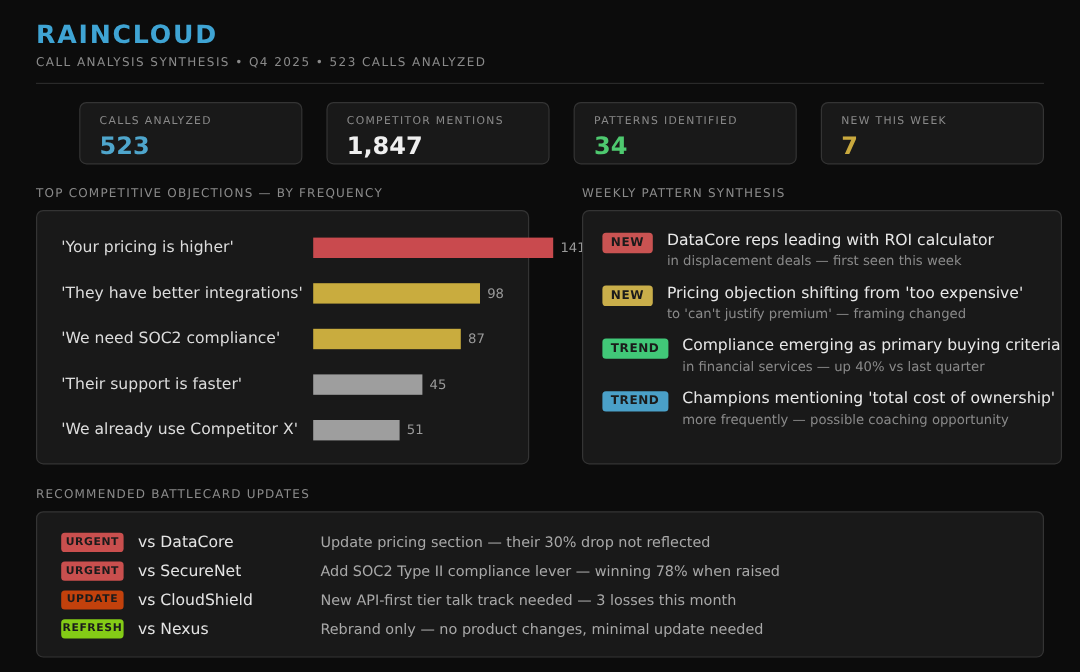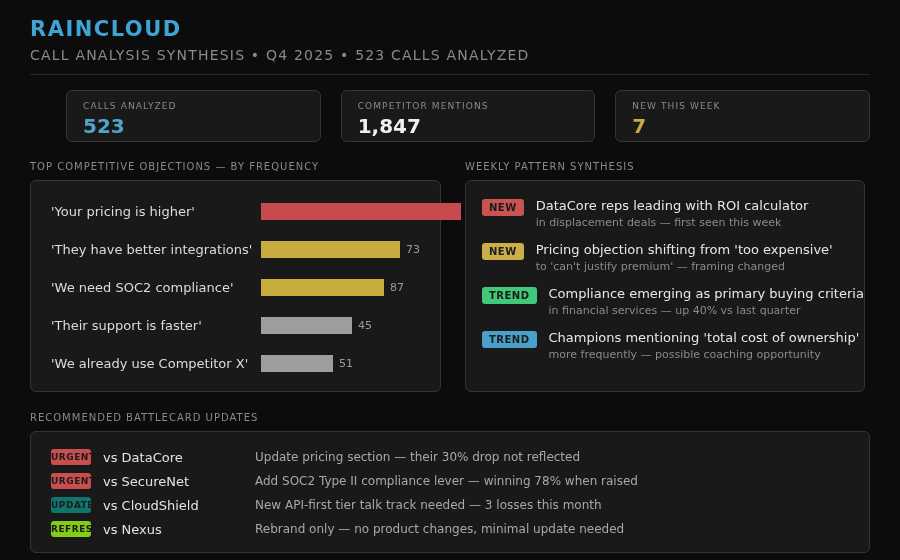--- a/index.html
+++ b/index.html
@@ -13,21 +13,21 @@
 
   
   .app-title {
     color: #3fa4d4;
     font-size: 21px;
     font-weight: bold;
     letter-spacing: 1.5px;
   }
   .app-subtitle {
     margin-top: 6px;
-    font-size: 14px;
+    font-size: 10px;
     color: #8a8a8a;
     letter-spacing: 1.2px;
   }
   .header-divider {
     margin-top: 11px;
     border: none;
     border-top: 1px solid #2a2a2a;
   }
 
   
@@ -42,21 +42,21 @@
   }
   .stat-label {
     font-size: 9px;
     color: #8a8a8a;
     letter-spacing: 1.1px;
     white-space: nowrap;
   }
   .stat-value { margin-top: 3px; font-size: 20px; font-weight: bold; }
 
   
-  .middle { display: flex; gap: 24px; margin-top: 19px; align-items: flex-start; }
+  .middle { display: flex; gap: 44px; margin-top: 19px; align-items: flex-start; }
   .col-left  { width: 411px; flex: none; }
   .col-right { width: 400px; flex: none; position: relative; z-index: 2; }
 
   .section-title {
     font-size: 10px;
     color: #8a8a8a;
     letter-spacing: 1px;
     margin-bottom: 8px;
     white-space: nowrap;
   }
@@ -100,21 +100,21 @@
     margin-top: 1px;
   }
   .pattern-title { font-size: 13px; color: #e8e8e8; white-space: nowrap; }
   .pattern-sub { font-size: 11px; color: #8a8a8a; margin-top: 3px; white-space: nowrap; }
 
   
   .battlecards-section { margin-top: 20px; }
   .panel.battlecards { height: 122px; padding: 13px 20px; }
   .battlecard-row { display: flex; align-items: center; height: 24px; }
   .battlecard-row .badge {
-    width: 40px;
+    width: 52px;
     padding: 3px 0;
     text-align: center;
     font-size: 9px;
     margin-top: 0;
   }
   .battlecard-name {
     margin-left: 12px;
     width: 152px;
     flex: none;
     font-size: 13px;
@@ -137,38 +137,42 @@
   <div class="stats-row" id="stats-row">
       <div class="stat-card">
     <div class="stat-label">CALLS ANALYZED</div>
     <div class="stat-value" style="color: rgb(79, 166, 204);">523</div>
   </div>
       <div class="stat-card">
     <div class="stat-label">COMPETITOR MENTIONS</div>
     <div class="stat-value" style="color: rgb(239, 239, 239);">1,847</div>
   </div>
       <div class="stat-card">
+    <div class="stat-label">PATTERNS IDENTIFIED</div>
+    <div class="stat-value" style="color: rgb(78, 201, 111);">34</div>
+  </div>
+      <div class="stat-card">
     <div class="stat-label">NEW THIS WEEK</div>
     <div class="stat-value" style="color: rgb(201, 169, 62);">7</div>
   </div>
     </div>
 
   <div class="middle">
     <div class="col-left">
       <div class="section-title">TOP COMPETITIVE OBJECTIONS — BY FREQUENCY</div>
       <div class="panel objections" id="objections-panel">
           <div class="chart-row">
     <div class="chart-label">'Your pricing is higher'</div>
     <div class="chart-bar" style="width: 200px; background: rgb(201, 74, 78);"></div>
     <div class="chart-value">141</div>
   </div>
           <div class="chart-row">
     <div class="chart-label">'They have better integrations'</div>
     <div class="chart-bar" style="width: 139px; background: rgb(201, 172, 62);"></div>
-    <div class="chart-value">73</div>
+    <div class="chart-value">98</div>
   </div>
           <div class="chart-row">
     <div class="chart-label">'We need SOC2 compliance'</div>
     <div class="chart-bar" style="width: 123px; background: rgb(201, 172, 62);"></div>
     <div class="chart-value">87</div>
   </div>
           <div class="chart-row">
     <div class="chart-label">'Their support is faster'</div>
     <div class="chart-bar" style="width: 91px; background: rgb(158, 158, 158);"></div>
     <div class="chart-value">45</div>
@@ -222,21 +226,21 @@
     <span class="badge" style="background: rgb(201, 79, 78);">URGENT</span>
     <span class="battlecard-name">vs DataCore</span>
     <span class="battlecard-desc">Update pricing section — their 30% drop not reflected</span>
   </div>
         <div class="battlecard-row">
     <span class="badge" style="background: rgb(201, 79, 78);">URGENT</span>
     <span class="battlecard-name">vs SecureNet</span>
     <span class="battlecard-desc">Add SOC2 Type II compliance lever — winning 78% when raised</span>
   </div>
         <div class="battlecard-row">
-    <span class="badge" style="background: #0f766e;">UPDATE</span>
+    <span class="badge" style="background: #c2410c;">UPDATE</span>
     <span class="battlecard-name">vs CloudShield</span>
     <span class="battlecard-desc">New API-first tier talk track needed — 3 losses this month</span>
   </div>
         <div class="battlecard-row">
     <span class="badge" style="background: #84cc16;">REFRESH</span>
     <span class="battlecard-name">vs Nexus</span>
     <span class="battlecard-desc">Rebrand only — no product changes, minimal update needed</span>
   </div>
       </div>
   </div>

